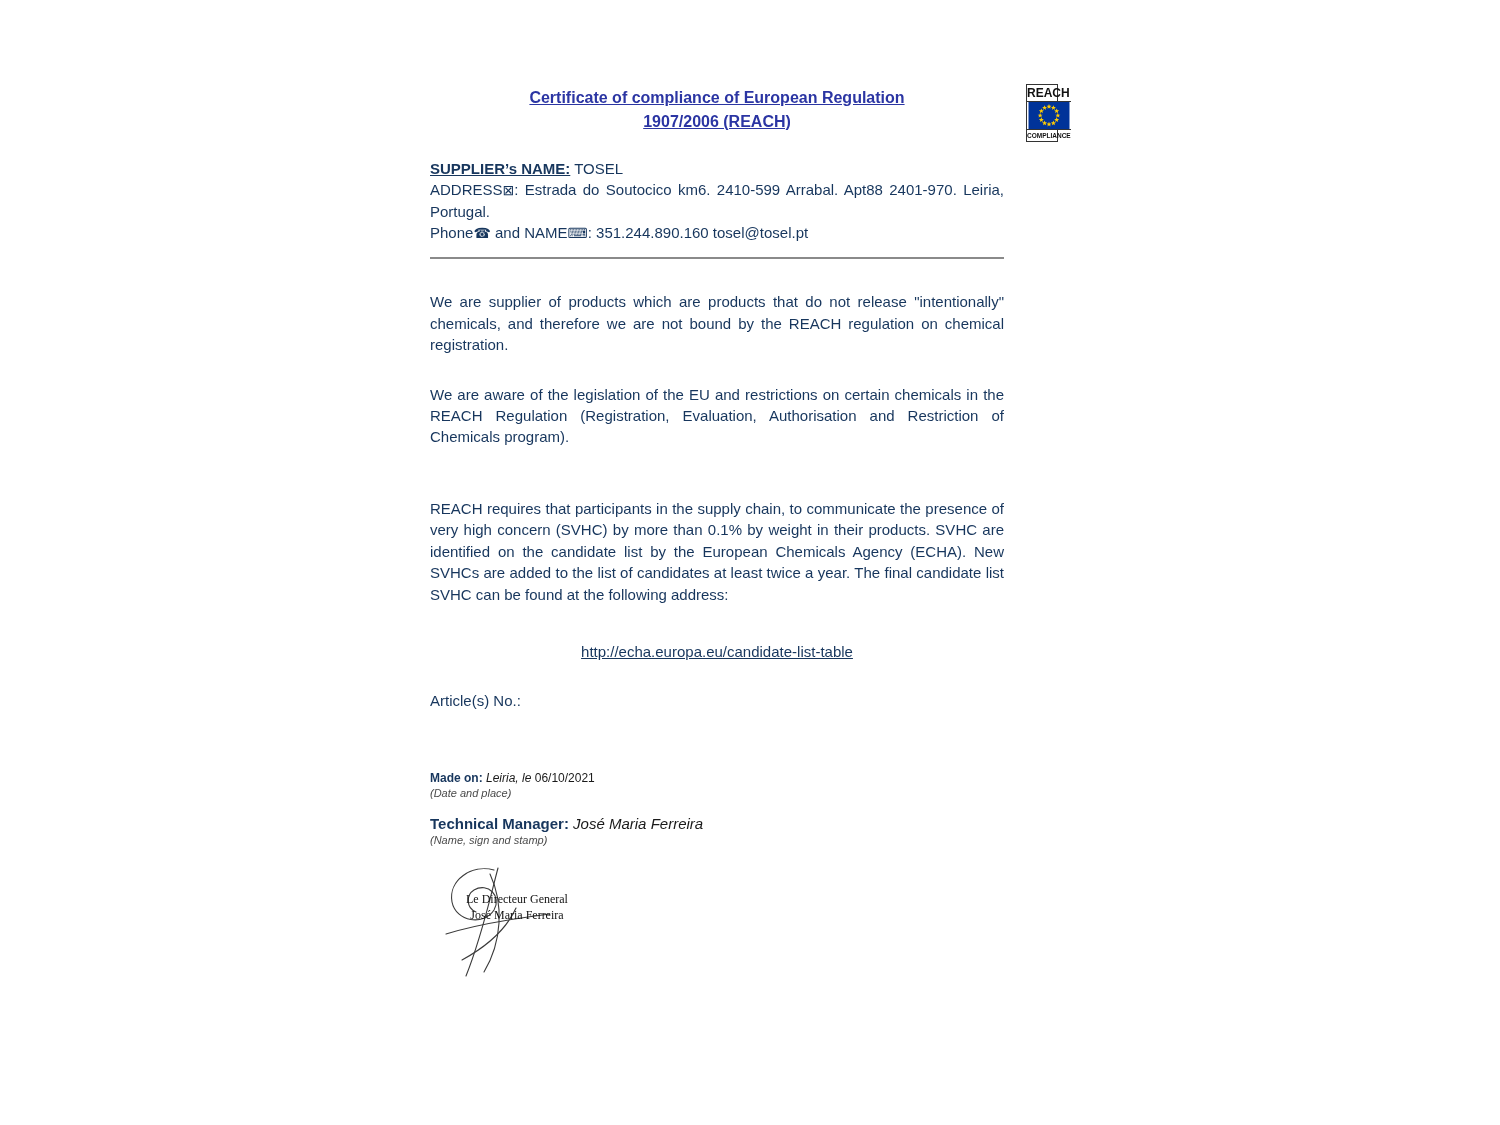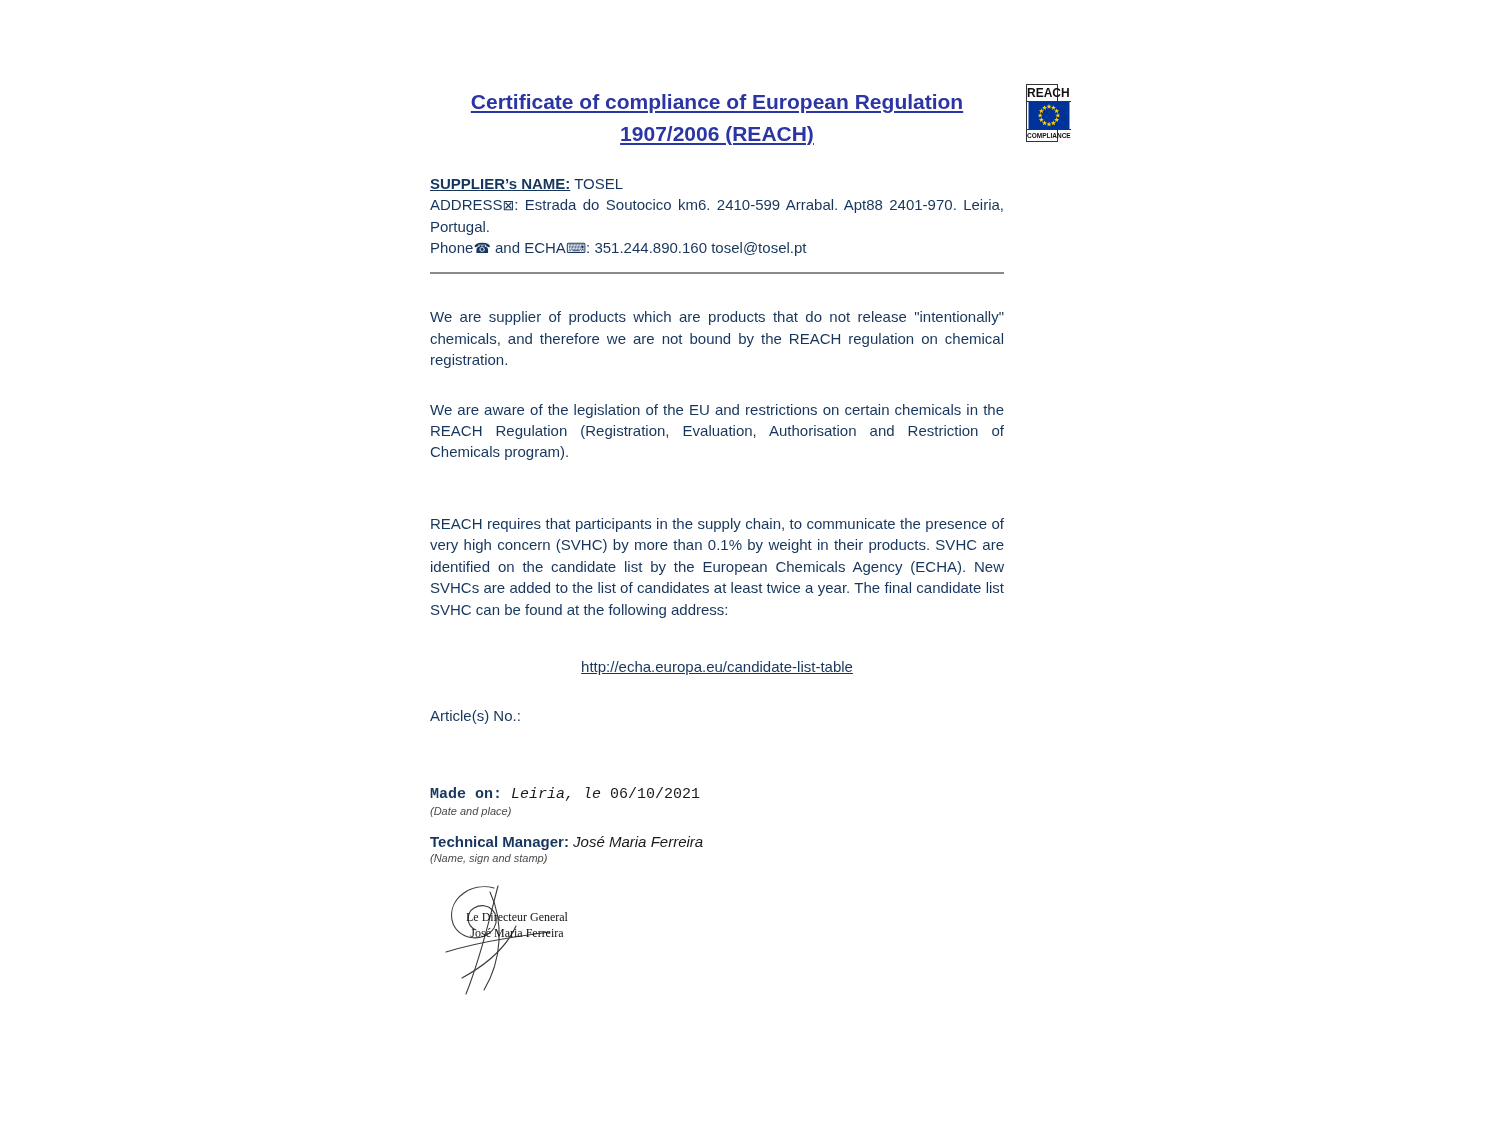--- a/index.html
+++ b/index.html
@@ -12,21 +12,21 @@
     font-family: "Liberation Sans", sans-serif;
     overflow: hidden;
   }
   .content {
     position: absolute;
     left: 430px;
     top: 86px;
     width: 574px;
   }
   .title {
-    font-size: 21px;
+    font-size: 16px;
     font-weight: bold;
     color: #2b35a3;
     text-align: center;
     line-height: 1.5;
     margin-bottom: 24px;
   }
   .title .tline { text-decoration: underline; }
   .supplier {
     font-size: 15px;
     color: #17365d;
@@ -58,21 +58,21 @@
   .link-line a {
     color: #17365d;
     text-decoration: underline;
   }
   .para-declare { margin-top: 50px; }
   .article-line {
     margin-top: 32px;
     font-size: 15px;
     color: #17365d;
   }
-  .made-on { margin-top: 62px; font-size: 15px; color: #17365d; font-family: Liberation Mono, monospace; }
+  .made-on { margin-top: 62px; font-size: 12px; color: #17365d; }
   .bold-label { font-weight: bold; color: #17365d; }
   .italic-val { font-style: italic; color: #1a1a1a; }
   .plain-val { color: #1a1a1a; }
   .caption {
     font-size: 11px;
     font-style: italic;
     color: #4a4a4a;
     margin-top: 2px;
   }
   .manager { margin-top: 16px; font-size: 15px; }
@@ -165,21 +165,21 @@
     </div>
 
     <div class="supplier">
       <div>
         <span class="lbl-underline">SUPPLIER’s NAME:</span><span> TOSEL</span>
       </div>
       <div>
         <span class="lbl">ADDRESS</span><span class="inline-icon">⊠</span><span>: Estrada do Soutocico km6. 2410-599 Arrabal. Apt88 2401-970. Leiria, Portugal.</span>
       </div>
       <div>
-        <span class="lbl">Phone</span><span class="inline-icon">☎</span><span class="lbl"> and ECHA</span><span class="inline-icon">⌨</span><span>: 351.244.890.160 tosel@tosel.pt</span>
+        <span class="lbl">Phone</span><span class="inline-icon">☎</span><span class="lbl"> and NAME</span><span class="inline-icon">⌨</span><span>: 351.244.890.160 tosel@tosel.pt</span>
       </div>
     </div>
 
     <hr class="divider">
 
     <p class="para mt2">We are supplier of products which are products that do not release "intentionally" chemicals, and therefore we are not bound by the REACH regulation on chemical registration.</p>
 
     <p class="para mt1">We are aware of the legislation of the EU and restrictions on certain chemicals in the REACH Regulation (Registration, Evaluation, Authorisation and Restriction of Chemicals program).</p>
 
     <p class="para mt3">REACH requires that participants in the supply chain, to communicate the presence of very high concern (SVHC) by more than 0.1% by weight in their products. SVHC are identified on the candidate list by the European Chemicals Agency (ECHA). New SVHCs are added to the list of candidates at least twice a year. The final candidate list SVHC can be found at the following address:</p>

